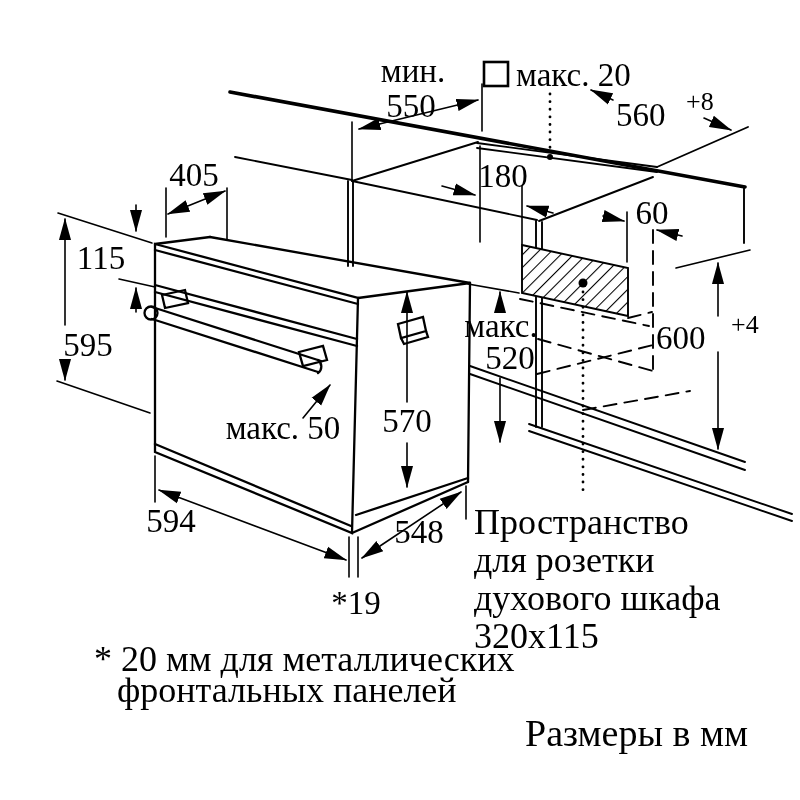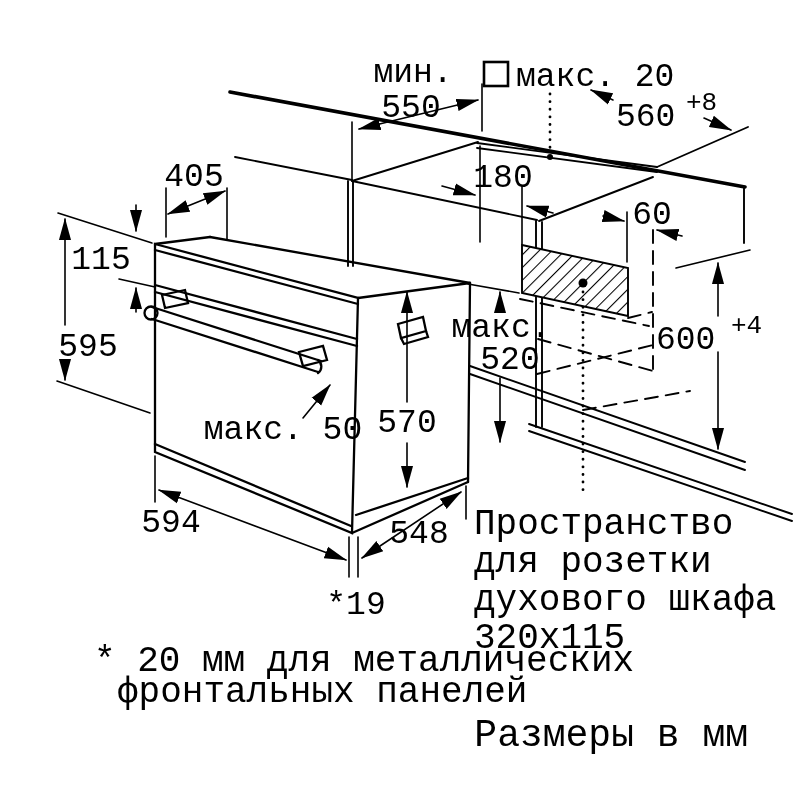--- a/index.html
+++ b/index.html
@@ -1,16 +1,16 @@
 <!DOCTYPE html>
 <html><head>
 <meta charset="utf-8">
 <style>
   html,body{margin:0;padding:0;background:#fff;}
-  .stage{width:783px;height:800px;background:#fff;position:relative;font-family:Liberation Mono, monospace;}
+  .stage{width:783px;height:800px;background:#fff;position:relative;font-family:Liberation Serif, serif;}
   svg{display:block;}
   .ln{stroke:#000;fill:none;stroke-width:1.9;stroke-linecap:round;}
   .thick{stroke-width:3.6;}
   .oven{stroke-width:2.3;}
   .dim{stroke-width:1.6;}
   .dash{stroke-dasharray:13 8;stroke-width:1.9;}
   .dot{stroke-dasharray:0.1 7.5;stroke-width:2.8;stroke-linecap:round;}
   text{fill:#000;}
   .t33{font-size:33px;}
   .t26{font-size:26px;}

